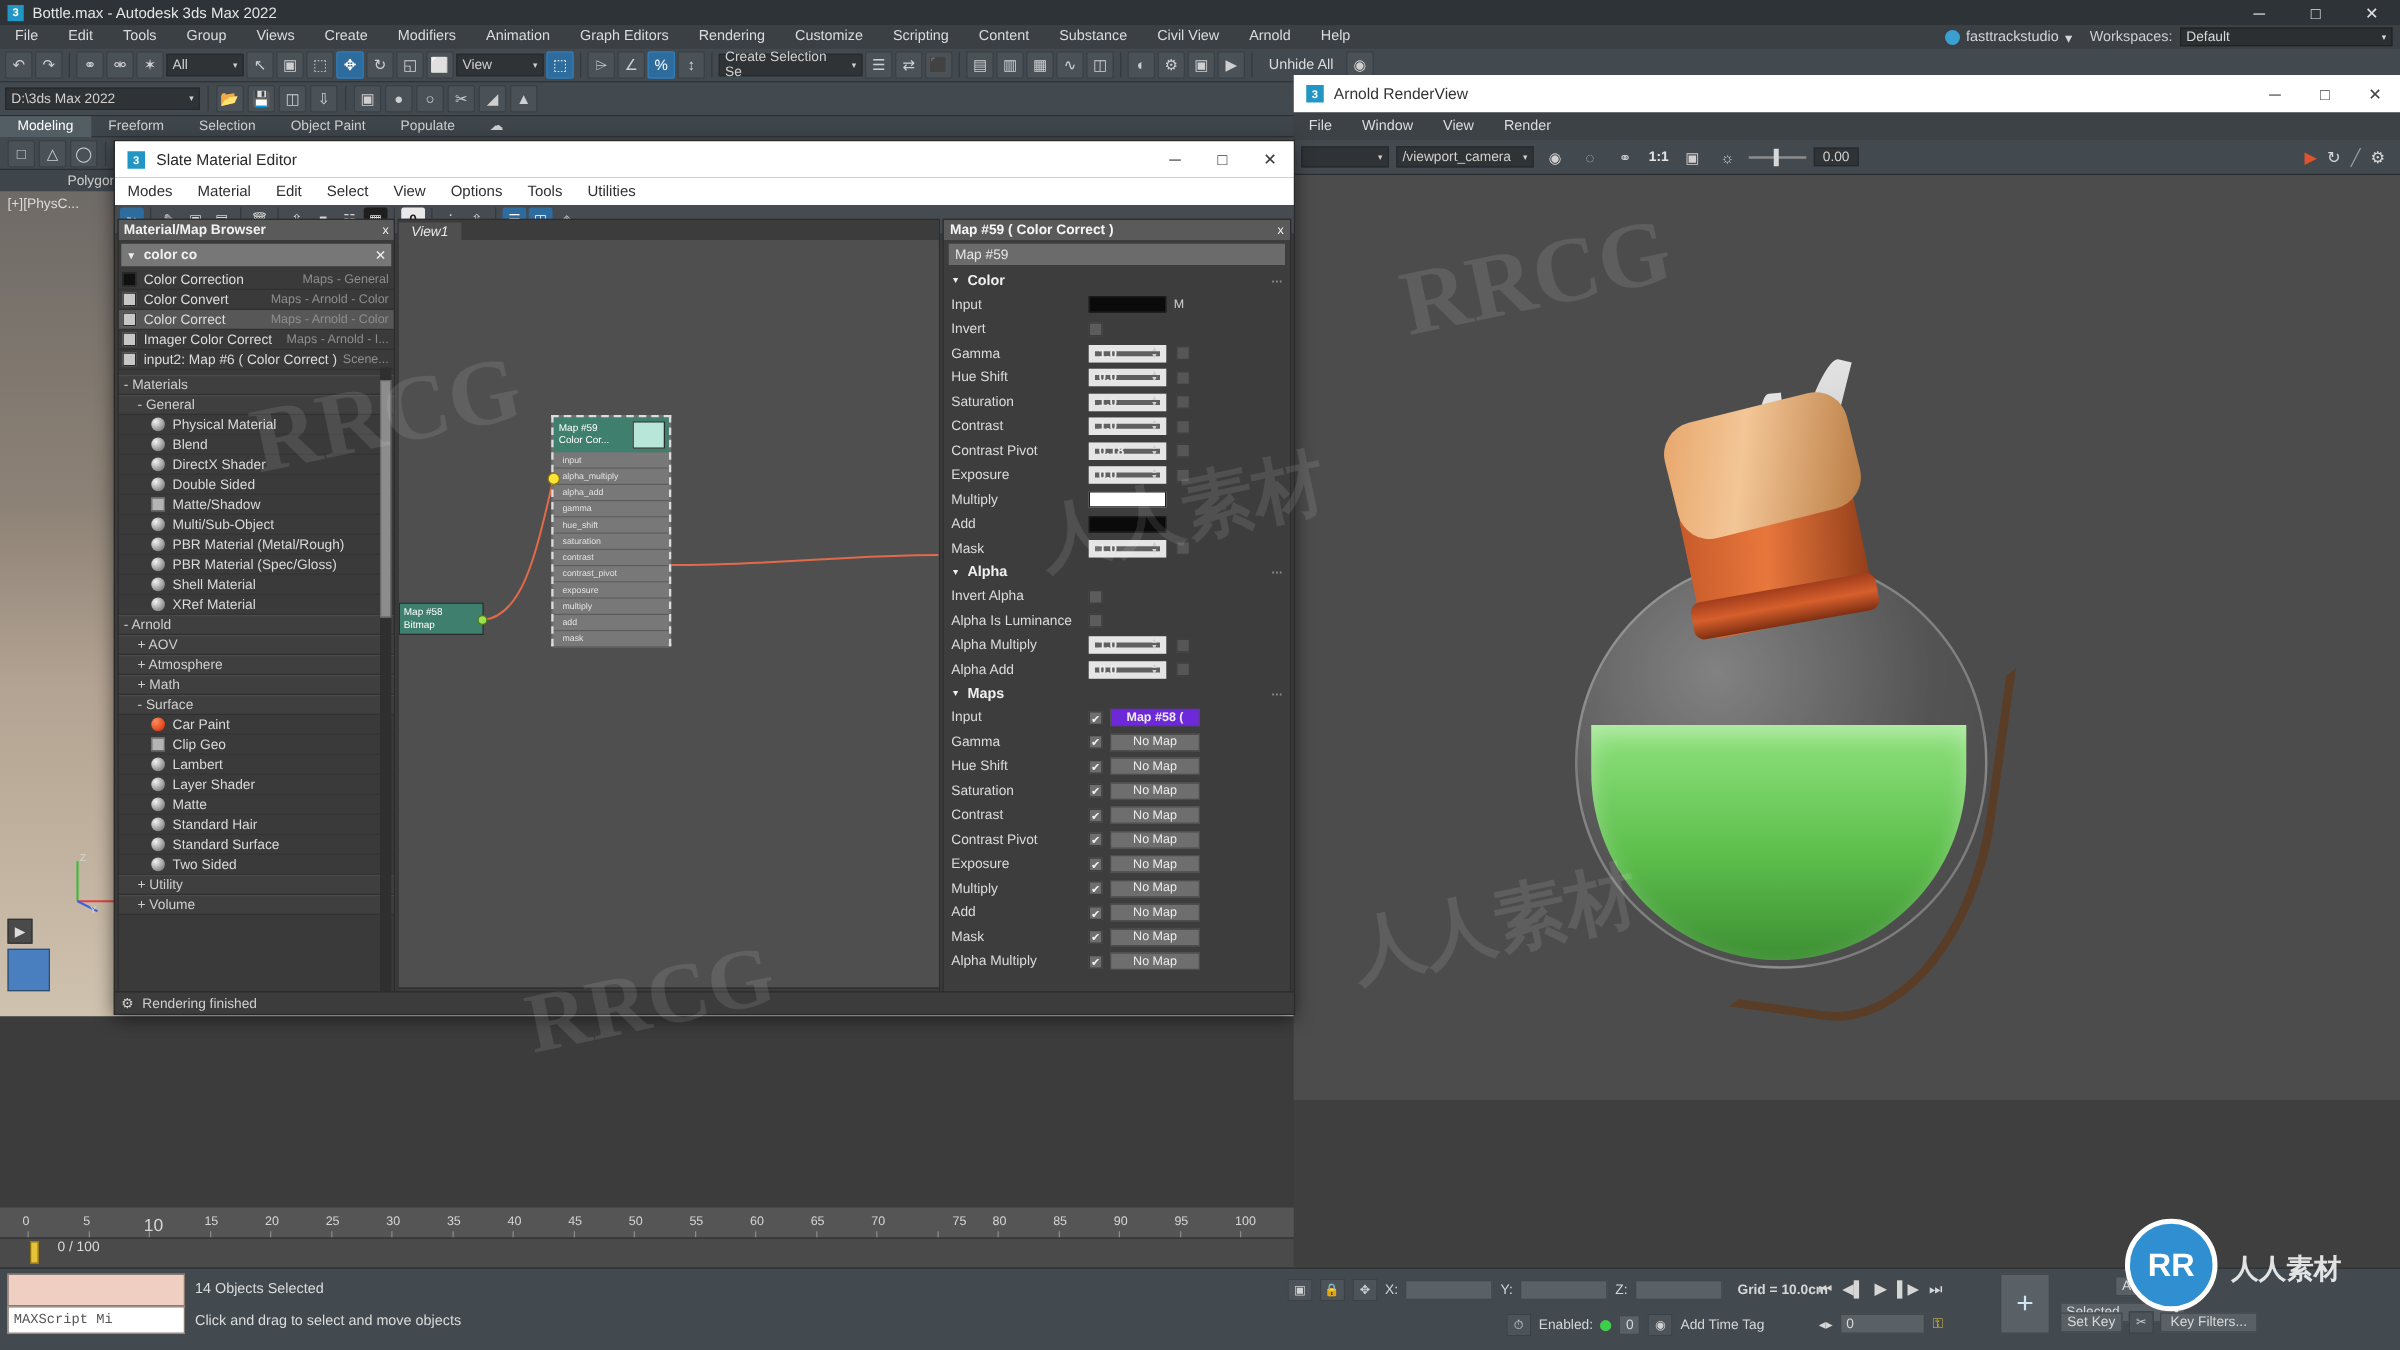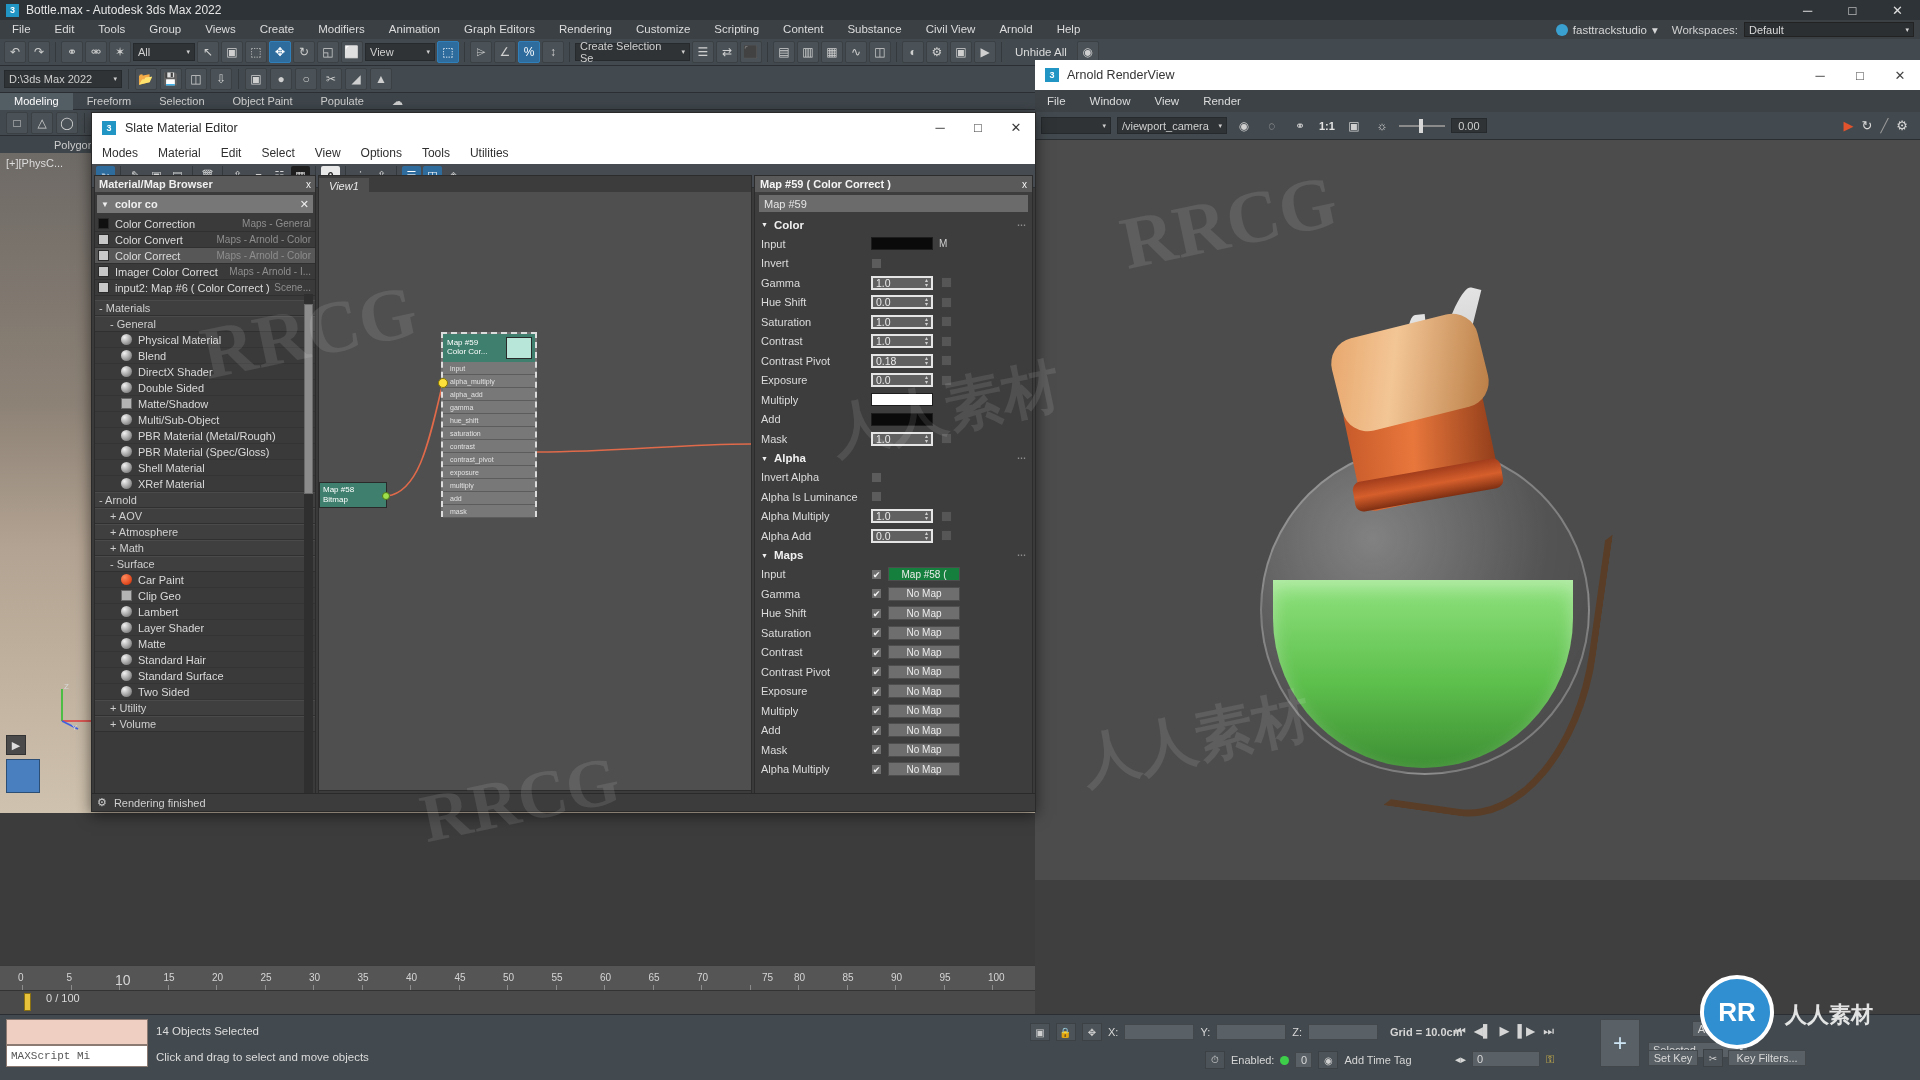--- a/index.html
+++ b/index.html
@@ -270,32 +270,32 @@
   }
   .roll .tri{ font-size:7px;}
   .roll .dots{ margin-left:auto;color:#8e8e8e;font-size:9px;}
   .prow{
     height:19.5px;display:flex;align-items:center;padding:0 6px;font-size:11px;color:#dcdcdc;
   }
   .prow .lab{ width:110px; }
   .prow .swatch{ width:62px;height:13px;border:1px solid #1d1d1d;}
   .prow .mbadge{ margin-left:6px;font-size:10px;color:#cfcfcf;}
   .spin{
-    width:62px;height:14px;background:#606060;border:2px solid #e5e5e5;display:flex;align-items:center;
-    padding:0 3px;font-size:10.5px;color:#eaeaea;
+    width:62px;height:14px;background:#606060;border:5px solid #e5e5e5;display:flex;align-items:center;
+    padding:0 3px;font-size:10.5px;color:#eaeaea;font-weight:bold;
   }
   .spin .arrows{ margin-left:auto;display:flex;flex-direction:column;line-height:5px;font-size:6px;color:#d0d0d0;}
   .prow .tail{ width:11px;height:11px;background:#565656;border:1px solid #3e3e3e;margin-left:8px;}
   .cbox{ width:11px;height:11px;background:#5c5c5c;border:1px solid #3d3d3d;}
   .cbox.ck{ background:#6e6e6e;color:#f3f3f3;font-size:9px;line-height:10px;text-align:center;}
   .mapbtn{
     width:72px;height:14px;background:#6e6e6e;border:1px solid #4d4d4d;font-size:10px;color:#ececec;
     display:flex;align-items:center;justify-content:center;
   }
-  .mapbtn.active{ background:#15803d; }
+  .mapbtn.active{ background:#6d28d9;font-weight:bold; }
 
   
   #sme-bottom{
     position:absolute;left:0;bottom:0;width:943px;height:18px;background:#3c3c3c;
     display:flex;align-items:center;padding:0 5px;gap:7px;font-size:11px;color:#cfcfcf;
     border-top:1px solid #2a2a2a;
   }
   #track-bar{
     left:0; top:990px; width:1035px; height:24px; background:#4a4a4a;border-top:1px solid #333;
   }
@@ -412,21 +412,21 @@
   <div class="tb">◐</div>
   <div class="tb">⚙</div>
   <div class="tb">▣</div>
   <div class="tb">▶</div>
   <div class="tbsep"></div>
   <div style="font-size:11.5px;padding:0 8px;color:#dcdcdc;">Unhide All</div>
   <div class="tb">◉</div>
 </div>
 
 <div class="abs" id="max-row2">
-  <div class="tb-combo" style="width:118px;height:18px;">
+  <div class="tb-combo" style="width:156px;height:18px;">
     <span>D:\3ds Max 2022</span>
     <span class="car">▾</span>
   </div>
   <div class="tbsep"></div>
   <div class="tb">📂</div>
   <div class="tb">💾</div>
   <div class="tb">◫</div>
   <div class="tb">⇩</div>
   <div class="tbsep"></div>
   <div class="tb">▣</div>

